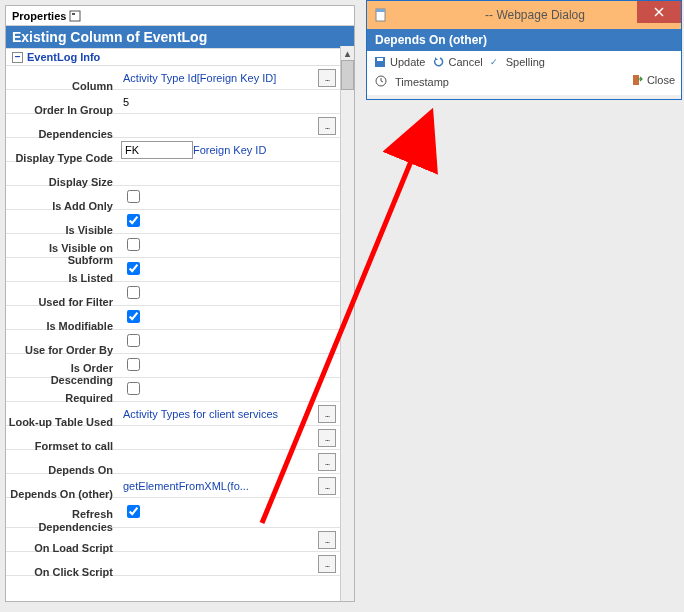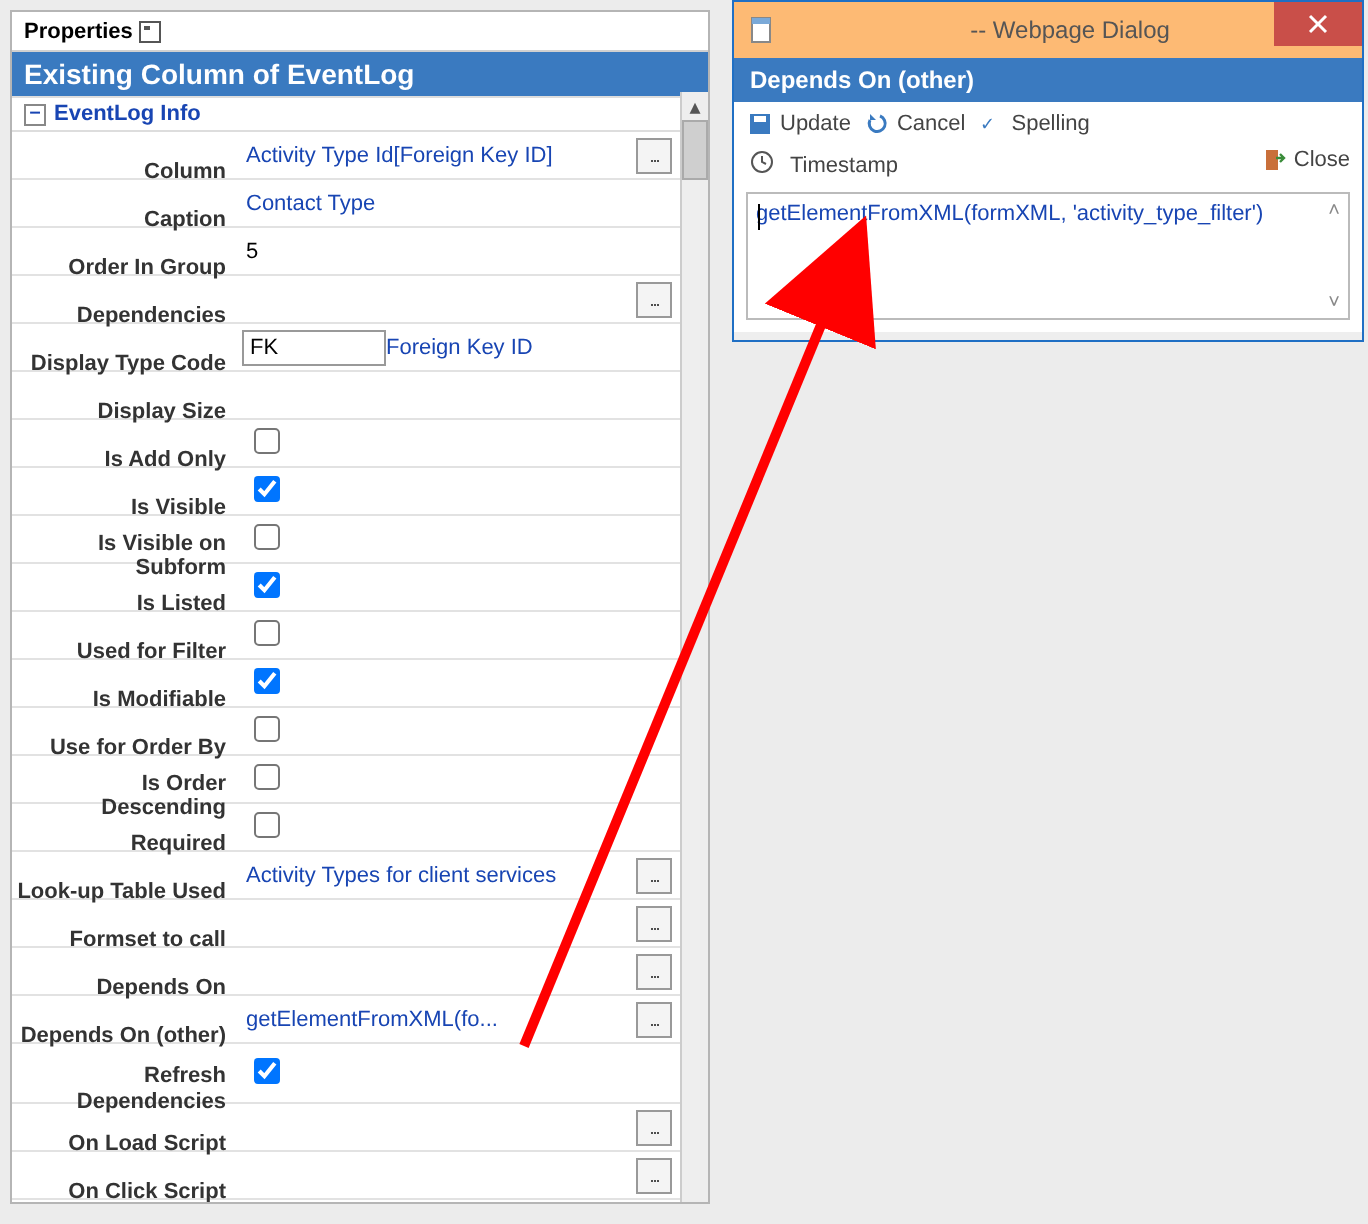--- a/index.html
+++ b/index.html
@@ -260,24 +260,20 @@
   <div class="group-header">
     <span class="box">–</span>
     <span>EventLog Info</span>
   </div>
 
   <div class="rows">
     <div class="row">
       <div class="label">Column</div>
       <div class="value">Activity Type Id[Foreign Key ID]</div>
       <div class="ellipsis-btn">...</div>
-    </div>
-    <div class="row">
-      <div class="label">Caption</div>
-      <div class="value">Contact Type</div>
     </div>
     <div class="row">
       <div class="label">Order In Group</div>
       <div class="value" style="color:#000">5</div>
     </div>
     <div class="row">
       <div class="label">Dependencies</div>
       <div class="value"></div>
       <div class="ellipsis-btn">...</div>
     </div>
@@ -426,28 +422,20 @@
   </div>
   <div class="dlg-sub">
     <span class="ico">
       <svg width="12" height="12" viewBox="0 0 12 12">
           <circle cx="6" cy="6" r="5" fill="none" stroke="#555"></circle>
           <path d="M6 3 L6 6 L8 7" stroke="#555" fill="none"></path>
         </svg>
     </span>
     <span>Timestamp</span>
   </div>
-  <div class="dlg-body">
-    <div class="cursor-bar"></div>
-    <span class="code">getElementFromXML(formXML, 'activity_type_filter')</span>
-    <div class="dlg-sb">
-      <div class="up">˄</div>
-      <div class="down">˅</div>
-    </div>
-  </div>
   <div class="bottomstrip"></div>
 </div>
 
 <svg class="arrow" width="684" height="612" style="left:0;top:0">
   <defs>
     <marker id="ah" markerWidth="12" markerHeight="12" refX="2" refY="6" orient="auto">
       <path d="M0,0 L12,6 L0,12 Z" fill="#f00"></path>
     </marker>
   </defs>
   <line x1="262" y1="523" x2="414" y2="154" stroke="#f00" stroke-width="5" marker-end="url(#ah)"></line>

